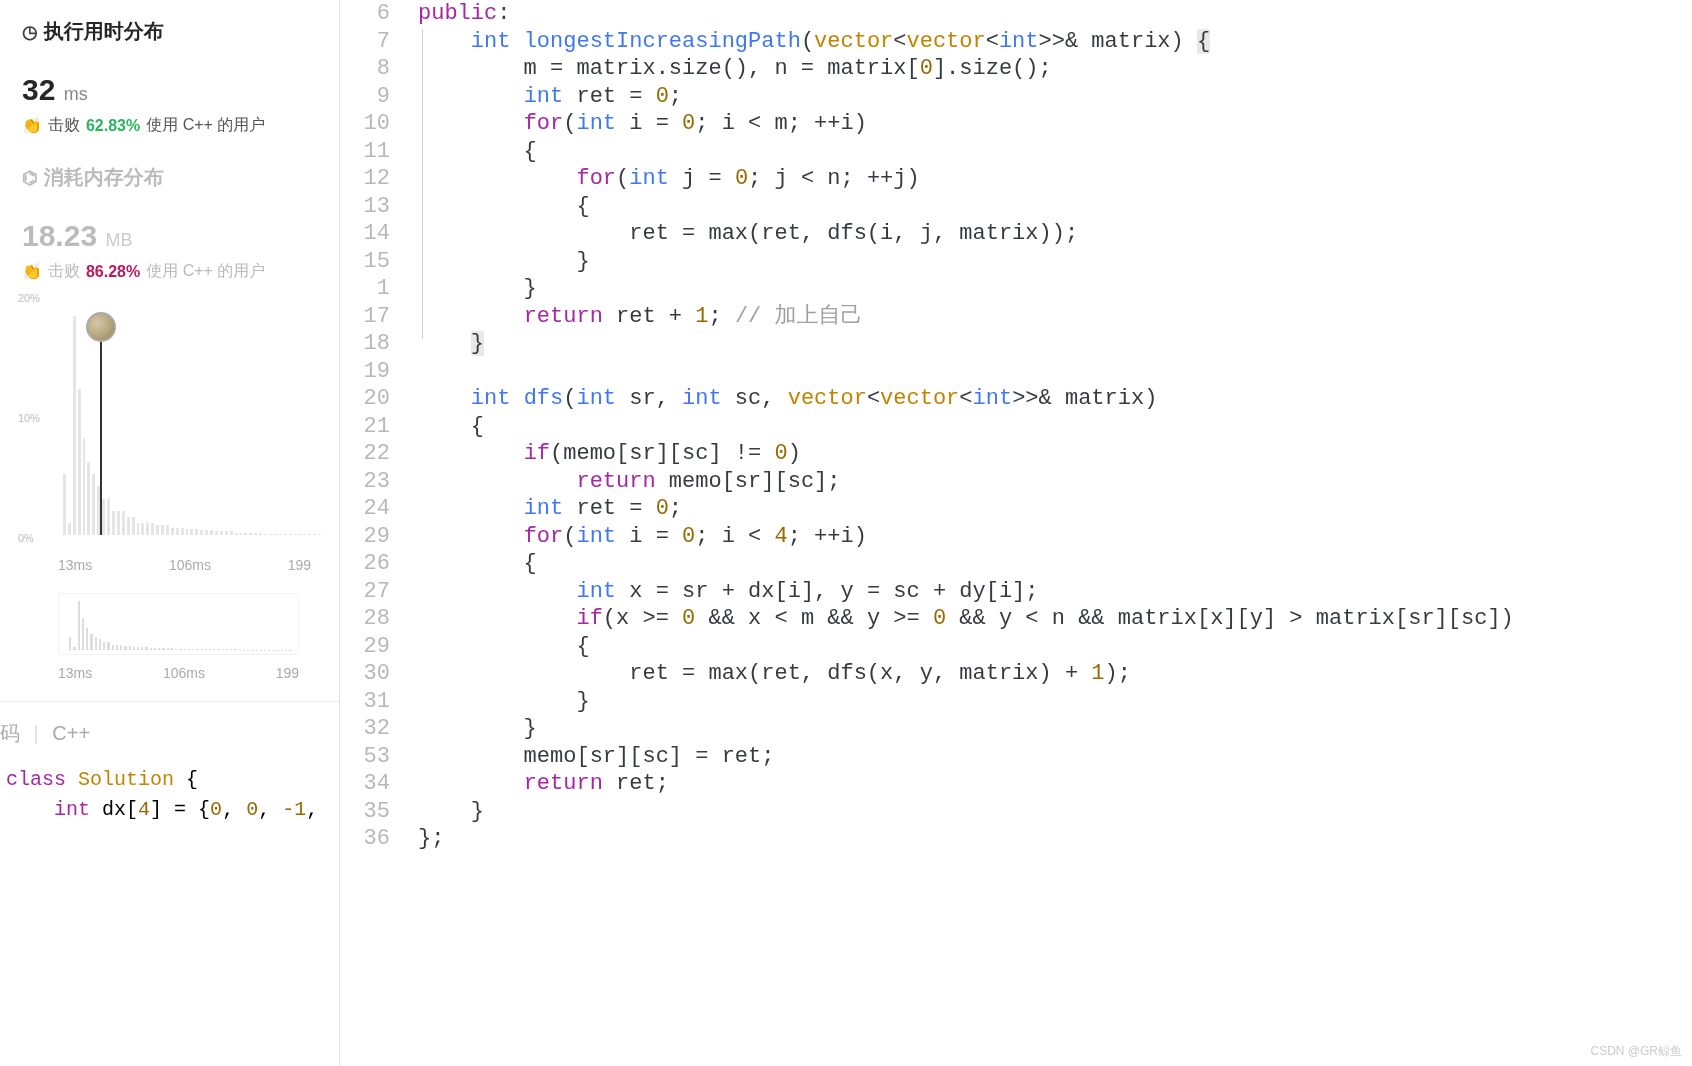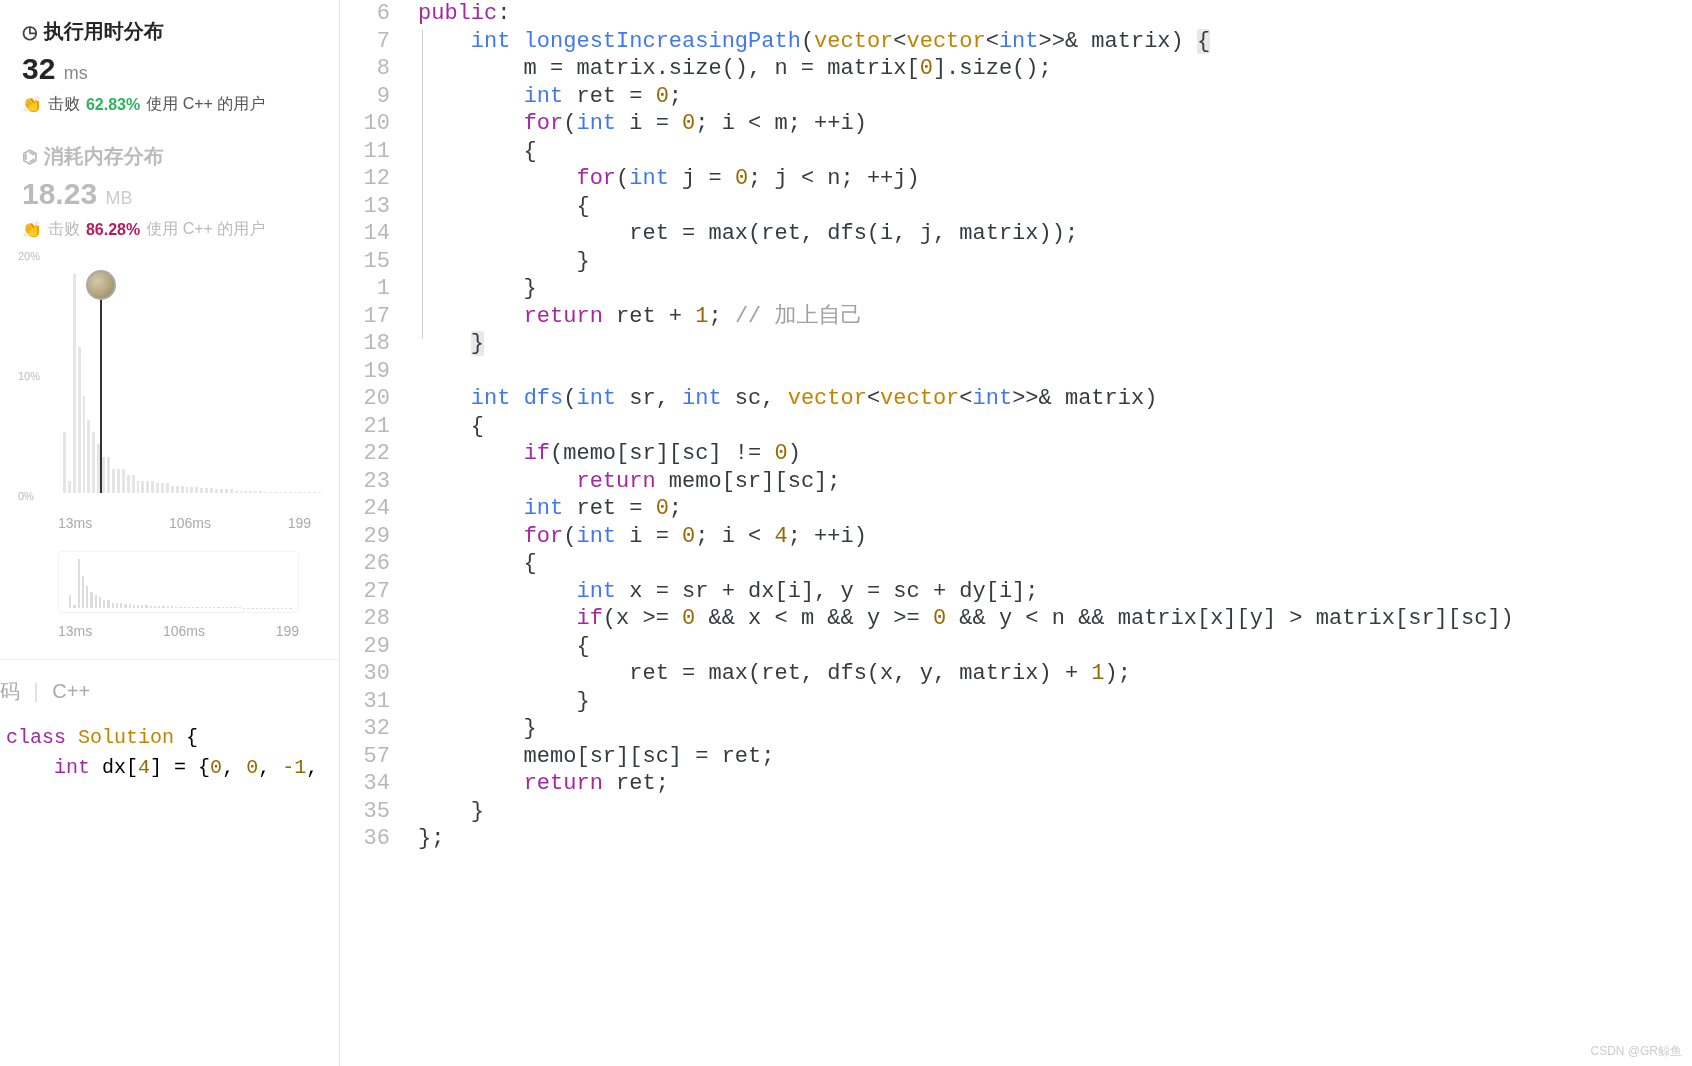--- a/index.html
+++ b/index.html
@@ -24,21 +24,21 @@
 .stat-header {
   display: flex;
   align-items: center;
   gap: 6px;
   font-size: 20px;
   font-weight: 600;
   color: #262626;
 }
 .stat-header .icon { font-size: 18px; color: #444; }
 .stat-value {
-  margin-top: 7px;
+  margin-top: 28px;
   font-size: 30px;
   font-weight: 700;
   color: #262626;
 }
 .stat-value .unit { font-size: 18px; font-weight: 400; color: #888; }
 .stat-beat {
   margin-top: 8px;
   font-size: 16px;
   color: #555;
   display: flex;
@@ -375,21 +375,21 @@
       <div>23</div>
       <div>24</div>
       <div>29</div>
       <div>26</div>
       <div>27</div>
       <div>28</div>
       <div>29</div>
       <div>30</div>
       <div>31</div>
       <div>32</div>
-      <div>57</div>
+      <div>53</div>
       <div>34</div>
       <div>35</div>
       <div>36</div>
     </div>
   <div class="code"><div><span class="tok-kw">public</span>:</div><div>    <span class="tok-typ2">int</span> <span class="tok-fn">longestIncreasingPath</span>(<span class="tok-type">vector</span>&lt;<span class="tok-type">vector</span>&lt;<span class="tok-typ2">int</span>&gt;&gt;&amp; matrix) <span class="brace-hl">{</span></div><div>        m = matrix.size(), n = matrix[<span class="tok-num">0</span>].size();</div><div>        <span class="tok-typ2">int</span> ret = <span class="tok-num">0</span>;</div><div>        <span class="tok-kw">for</span>(<span class="tok-typ2">int</span> i = <span class="tok-num">0</span>; i &lt; m; ++i)</div><div>        {</div><div>            <span class="tok-kw">for</span>(<span class="tok-typ2">int</span> j = <span class="tok-num">0</span>; j &lt; n; ++j)</div><div>            {</div><div>                ret = max(ret, dfs(i, j, matrix));</div><div>            }</div><div>        }</div><div>        <span class="tok-kw">return</span> ret + <span class="tok-num">1</span>; <span class="tok-com">// 加上自己</span></div><div>    <span class="brace-hl">}</span></div><div></div><div>    <span class="tok-typ2">int</span> <span class="tok-fn">dfs</span>(<span class="tok-typ2">int</span> sr, <span class="tok-typ2">int</span> sc, <span class="tok-type">vector</span>&lt;<span class="tok-type">vector</span>&lt;<span class="tok-typ2">int</span>&gt;&gt;&amp; matrix)</div><div>    {</div><div>        <span class="tok-kw">if</span>(memo[sr][sc] != <span class="tok-num">0</span>)</div><div>            <span class="tok-kw">return</span> memo[sr][sc];</div><div>        <span class="tok-typ2">int</span> ret = <span class="tok-num">0</span>;</div><div>        <span class="tok-kw">for</span>(<span class="tok-typ2">int</span> i = <span class="tok-num">0</span>; i &lt; <span class="tok-num">4</span>; ++i)</div><div>        {</div><div>            <span class="tok-typ2">int</span> x = sr + dx[i], y = sc + dy[i];</div><div>            <span class="tok-kw">if</span>(x &gt;= <span class="tok-num">0</span> &amp;&amp; x &lt; m &amp;&amp; y &gt;= <span class="tok-num">0</span> &amp;&amp; y &lt; n &amp;&amp; matrix[x][y] &gt; matrix[sr][sc])</div><div>            {</div><div>                ret = max(ret, dfs(x, y, matrix) + <span class="tok-num">1</span>);</div><div>            }</div><div>        }</div><div>        memo[sr][sc] = ret;</div><div>        <span class="tok-kw">return</span> ret;</div><div>    }</div><div>};</div></div>
 </div>
 
 <div class="watermark">CSDN @GR鲸鱼</div>
 
 </body></html>

